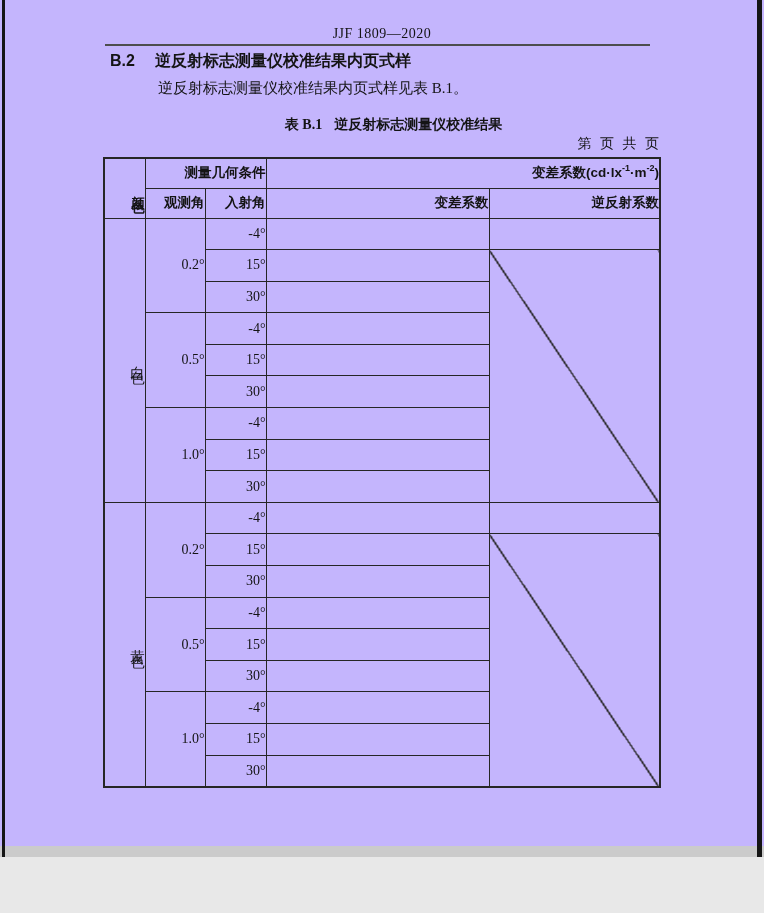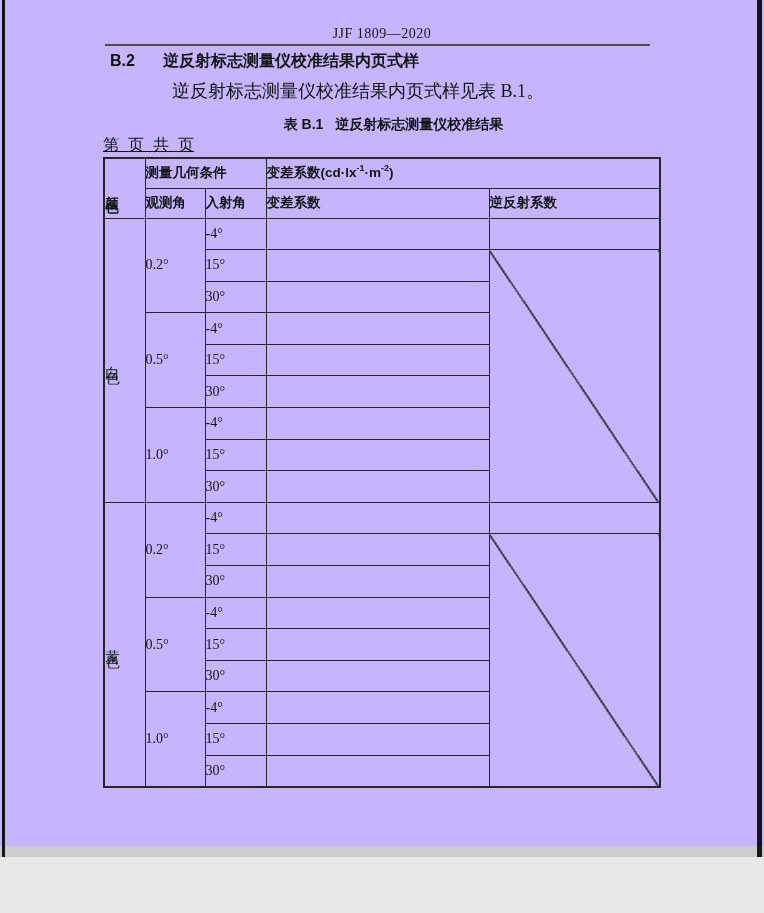--- a/index.html
+++ b/index.html
@@ -21,48 +21,48 @@
     text-align:center;font-size:14px;letter-spacing:.5px;
     font-family:"Liberation Serif",serif;
   }
   .rule{position:absolute;left:105px;top:44px;width:545px;height:2px;background:#4d4d4d;}
 
   .section-heading{
     position:absolute;left:110px;top:51px;
     font-family:"Liberation Sans",sans-serif;font-weight:700;font-size:16px;
     white-space:nowrap;
   }
-  .section-heading .num{margin-right:28px;}
+  .section-heading .num{margin-right:20px;}
 
   .intro{
-    position:absolute;left:172px;top:79px;
-    font-size:18px;white-space:nowrap;
+    position:absolute;left:158px;top:79px;
+    font-size:15px;white-space:nowrap;
   }
 
   .caption{
     position:absolute;left:0;right:0;top:116px;
     text-align:center;
-    font-family:Liberation Sans, sans-serif;font-weight:700;font-size:14px;margin-left:23px;
+    font-family:Liberation Serif, serif;font-weight:700;font-size:14px;margin-left:23px;
   }
   .caption .lbl{margin-right:12px;}
 
   .page-counter{
     position:absolute;left:103px;top:135px;width:556px;
-    text-align:left;font-size:16px;word-spacing:5px;text-decoration:underline;
+    text-align:right;font-size:14px;word-spacing:5px;
   }
 
   table.cal{
     position:absolute;left:103px;top:157px;
     width:556px;
     border-collapse:collapse;table-layout:fixed;
     border:2px solid #262626;
   }
   table.cal th,table.cal td{
     border:1px solid #262626;
-    padding:0;vertical-align:middle;text-align:left;
+    padding:0;vertical-align:middle;text-align:right;
     overflow:hidden;
   }
   table.cal thead tr{height:30px;}
   table.cal tbody tr{height:31.6px;}
   table.cal th{
     font-family:"Liberation Sans",sans-serif;font-weight:700;font-size:13.5px;
     font-weight:700;
   }
   table.cal td{font-family:"Liberation Serif",serif;font-size:14px;}
   .v-text{

